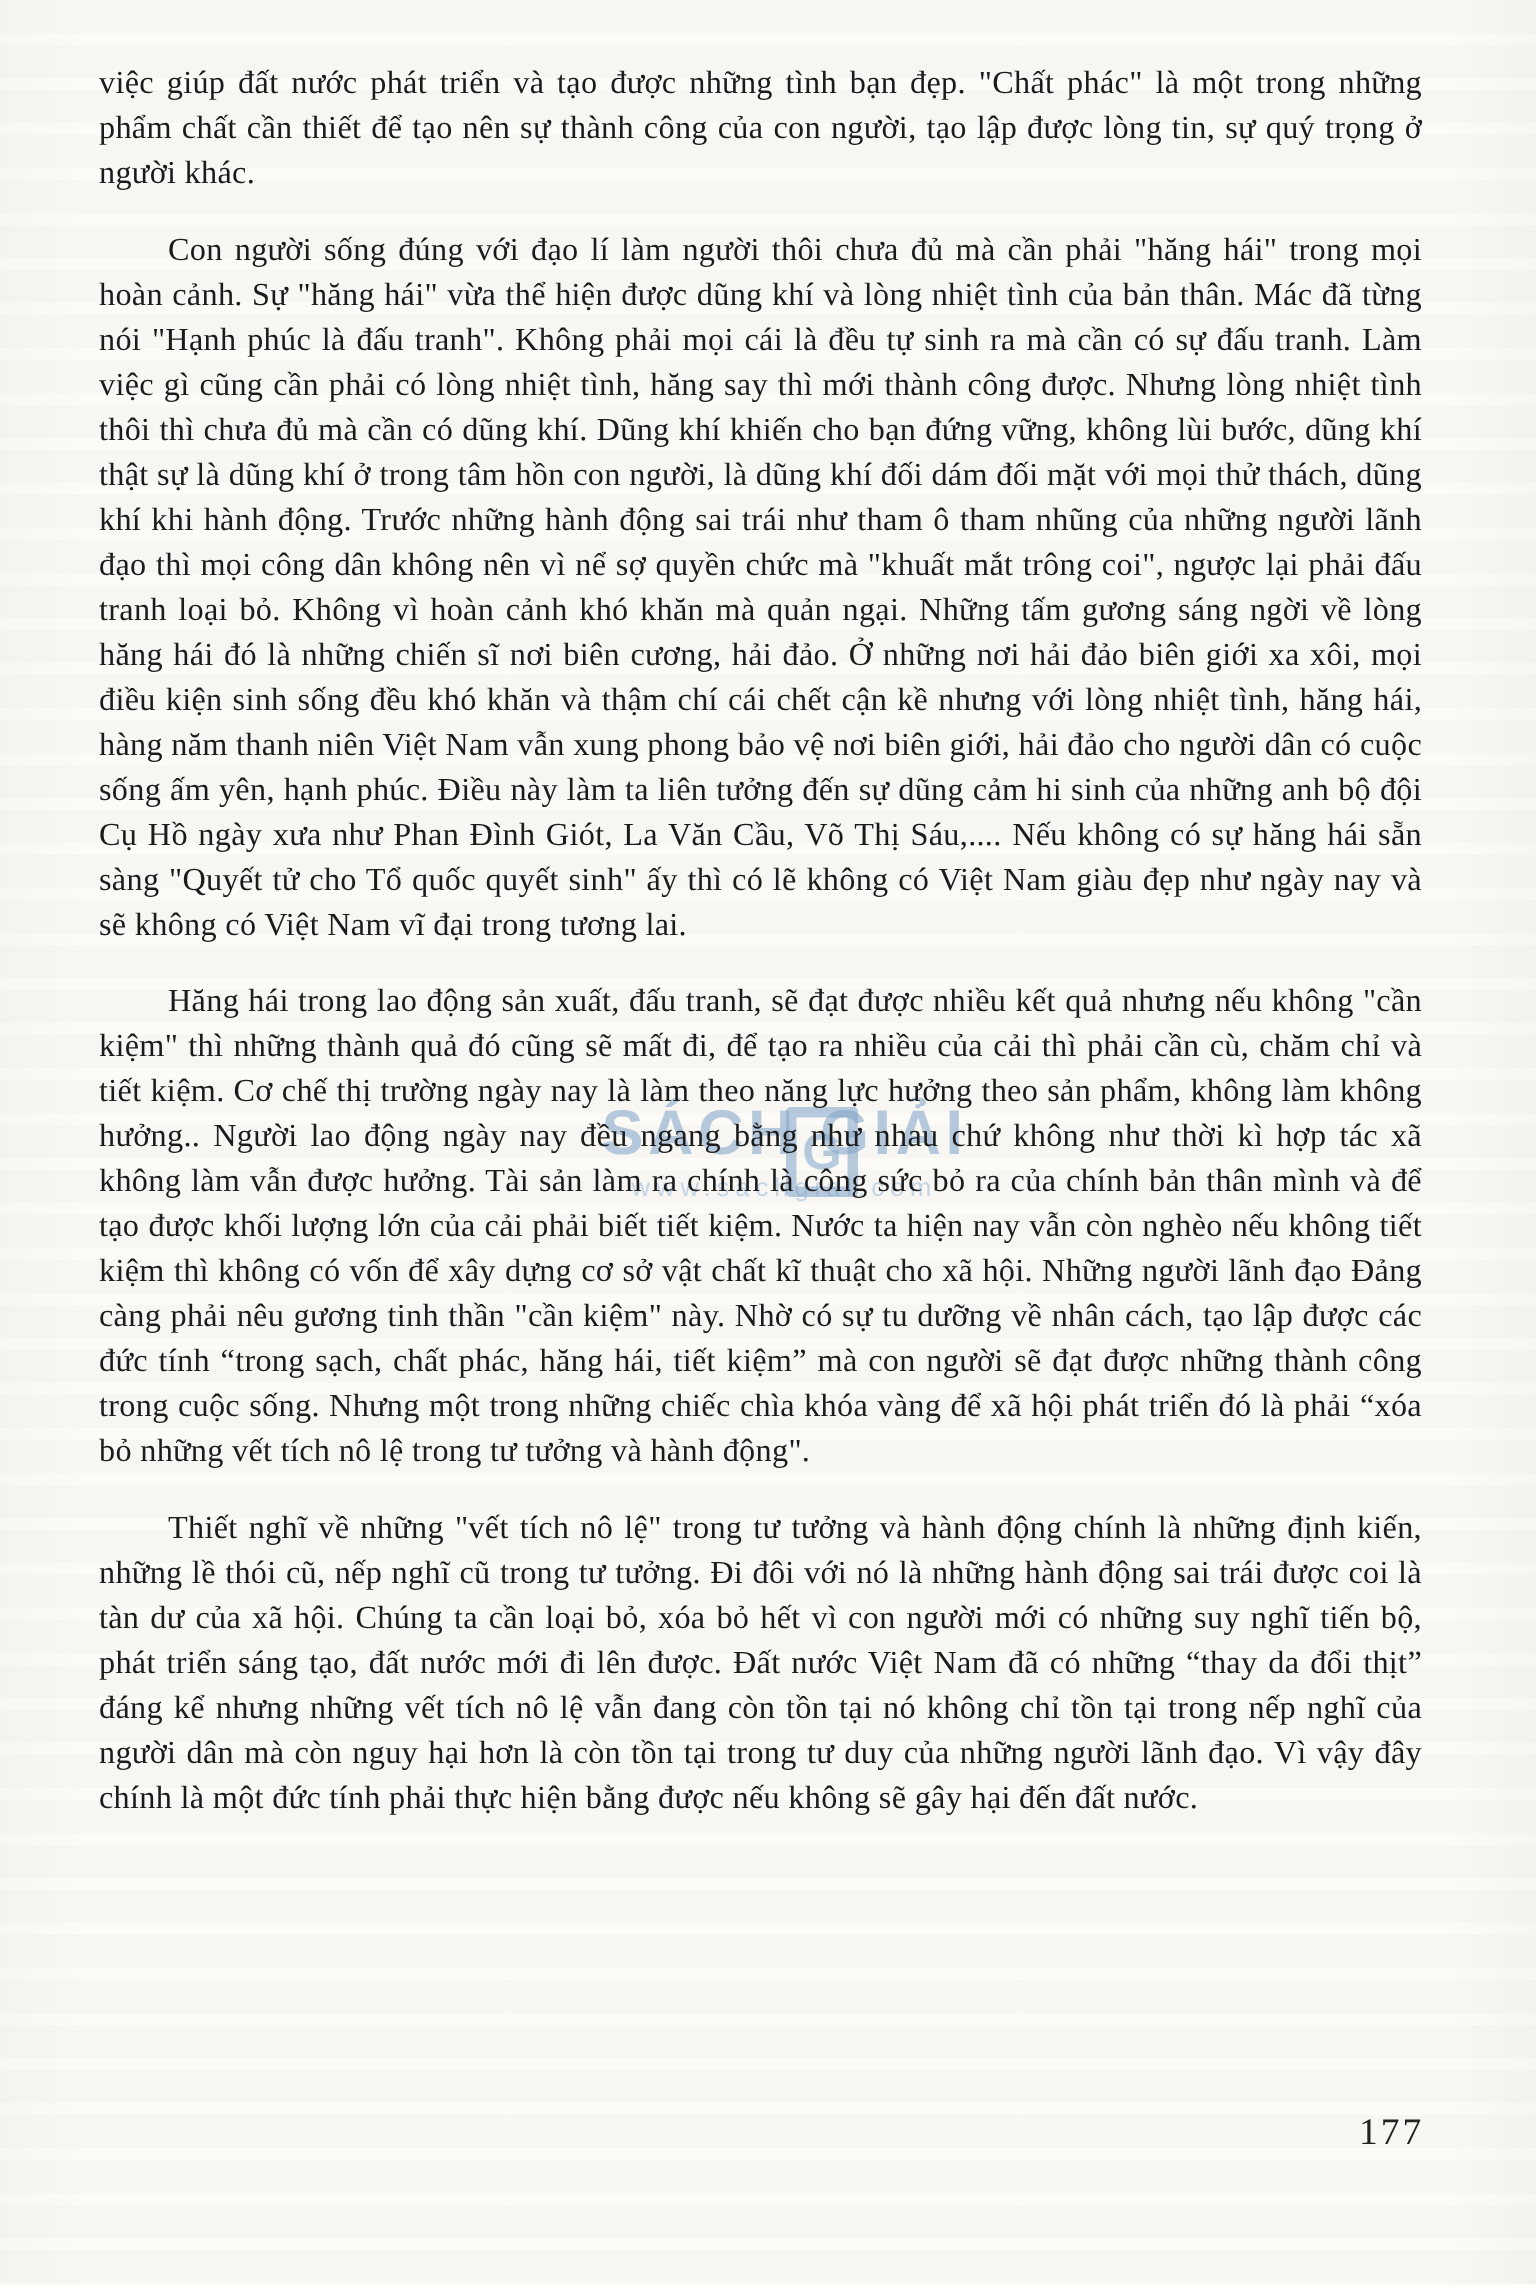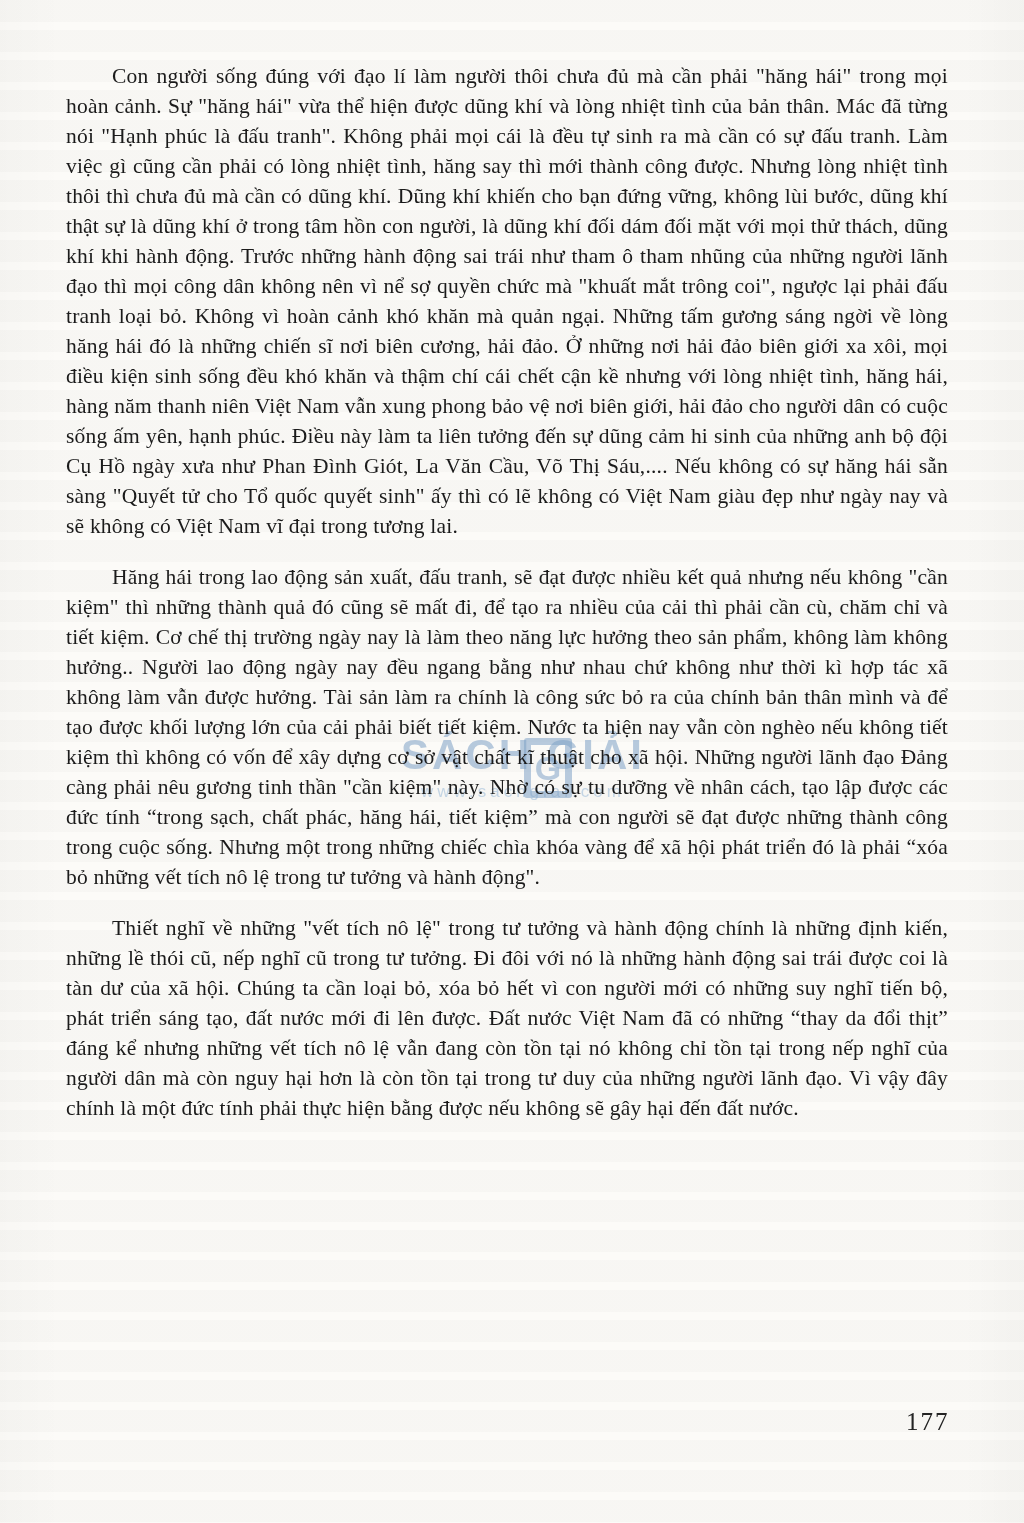--- a/index.html
+++ b/index.html
@@ -117,20 +117,21 @@
 
   <div class="scan-texture"></div>
 
   <div class="watermark">
     <span class="wm-logo">G</span>
     <span class="wm-title">SÁCH GIẢI</span>
     <span class="wm-url">www.sachgiai.com</span>
   </div>
 
   <div class="content">
+    <p>việc giúp đất nước phát triển và tạo được những tình bạn đẹp. "Chất phác" là một trong những phẩm chất cần thiết để tạo nên sự thành công của con người, tạo lập được lòng tin, sự quý trọng ở người khác.</p>
     <p class="indent">Con người sống đúng với đạo lí làm người thôi chưa đủ mà cần phải "hăng hái" trong mọi hoàn cảnh. Sự "hăng hái" vừa thể hiện được dũng khí và lòng nhiệt tình của bản thân. Mác đã từng nói "Hạnh phúc là đấu tranh". Không phải mọi cái là đều tự sinh ra mà cần có sự đấu tranh. Làm việc gì cũng cần phải có lòng nhiệt tình, hăng say thì mới thành công được. Nhưng lòng nhiệt tình thôi thì chưa đủ mà cần có dũng khí. Dũng khí khiến cho bạn đứng vững, không lùi bước, dũng khí thật sự là dũng khí ở trong tâm hồn con người, là dũng khí đối dám đối mặt với mọi thử thách, dũng khí khi hành động. Trước những hành động sai trái như tham ô tham nhũng của những người lãnh đạo thì mọi công dân không nên vì nể sợ quyền chức mà "khuất mắt trông coi", ngược lại phải đấu tranh loại bỏ. Không vì hoàn cảnh khó khăn mà quản ngại. Những tấm gương sáng ngời về lòng hăng hái đó là những chiến sĩ nơi biên cương, hải đảo. Ở những nơi hải đảo biên giới xa xôi, mọi điều kiện sinh sống đều khó khăn và thậm chí cái chết cận kề nhưng với lòng nhiệt tình, hăng hái, hàng năm thanh niên Việt Nam vẫn xung phong bảo vệ nơi biên giới, hải đảo cho người dân có cuộc sống ấm yên, hạnh phúc. Điều này làm ta liên tưởng đến sự dũng cảm hi sinh của những anh bộ đội Cụ Hồ ngày xưa như Phan Đình Giót, La Văn Cầu, Võ Thị Sáu,.... Nếu không có sự hăng hái sẵn sàng "Quyết tử cho Tổ quốc quyết sinh" ấy thì có lẽ không có Việt Nam giàu đẹp như ngày nay và sẽ không có Việt Nam vĩ đại trong tương lai.</p>
     <p class="indent">Hăng hái trong lao động sản xuất, đấu tranh, sẽ đạt được nhiều kết quả nhưng nếu không "cần kiệm" thì những thành quả đó cũng sẽ mất đi, để tạo ra nhiều của cải thì phải cần cù, chăm chỉ và tiết kiệm. Cơ chế thị trường ngày nay là làm theo năng lực hưởng theo sản phẩm, không làm không hưởng.. Người lao động ngày nay đều ngang bằng như nhau chứ không như thời kì hợp tác xã không làm vẫn được hưởng. Tài sản làm ra chính là công sức bỏ ra của chính bản thân mình và để tạo được khối lượng lớn của cải phải biết tiết kiệm. Nước ta hiện nay vẫn còn nghèo nếu không tiết kiệm thì không có vốn để xây dựng cơ sở vật chất kĩ thuật cho xã hội. Những người lãnh đạo Đảng càng phải nêu gương tinh thần "cần kiệm" này. Nhờ có sự tu dưỡng về nhân cách, tạo lập được các đức tính “trong sạch, chất phác, hăng hái, tiết kiệm” mà con người sẽ đạt được những thành công trong cuộc sống. Nhưng một trong những chiếc chìa khóa vàng để xã hội phát triển đó là phải “xóa bỏ những vết tích nô lệ trong tư tưởng và hành động".</p>
     <p class="indent">Thiết nghĩ về những "vết tích nô lệ" trong tư tưởng và hành động chính là những định kiến, những lề thói cũ, nếp nghĩ cũ trong tư tưởng. Đi đôi với nó là những hành động sai trái được coi là tàn dư của xã hội. Chúng ta cần loại bỏ, xóa bỏ hết vì con người mới có những suy nghĩ tiến bộ, phát triển sáng tạo, đất nước mới đi lên được. Đất nước Việt Nam đã có những “thay da đổi thịt” đáng kể nhưng những vết tích nô lệ vẫn đang còn tồn tại nó không chỉ tồn tại trong nếp nghĩ của người dân mà còn nguy hại hơn là còn tồn tại trong tư duy của những người lãnh đạo. Vì vậy đây chính là một đức tính phải thực hiện bằng được nếu không sẽ gây hại đến đất nước.</p>
   </div>
 
   <div class="page-number">177</div>
 
 </div>
 
 </body></html>

